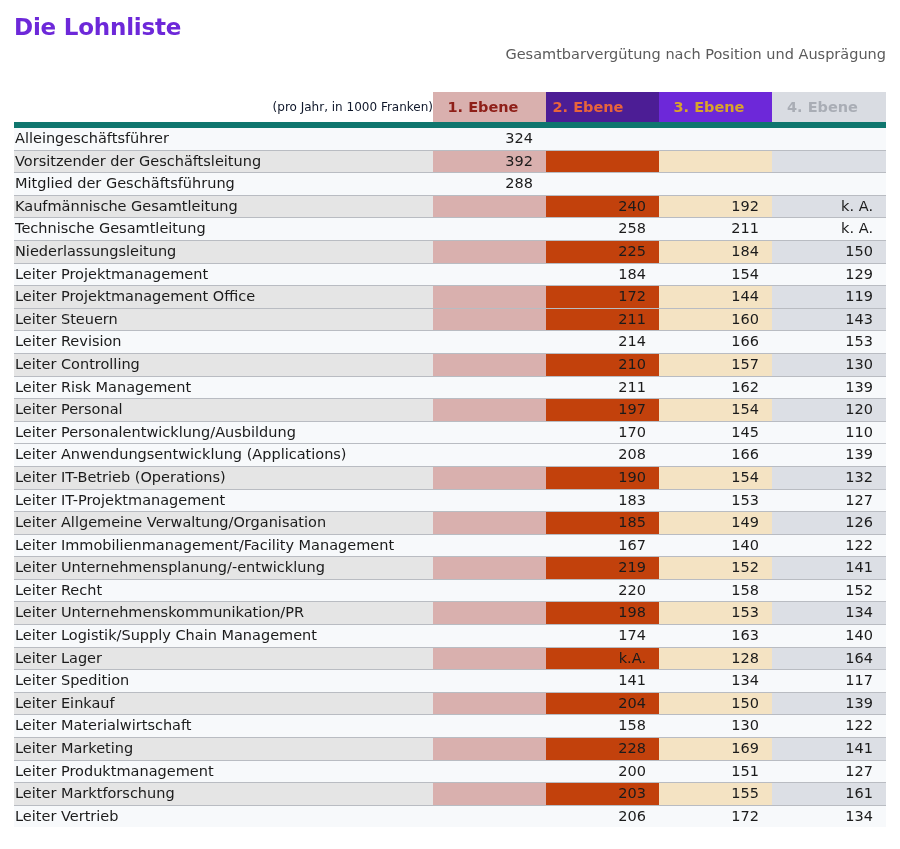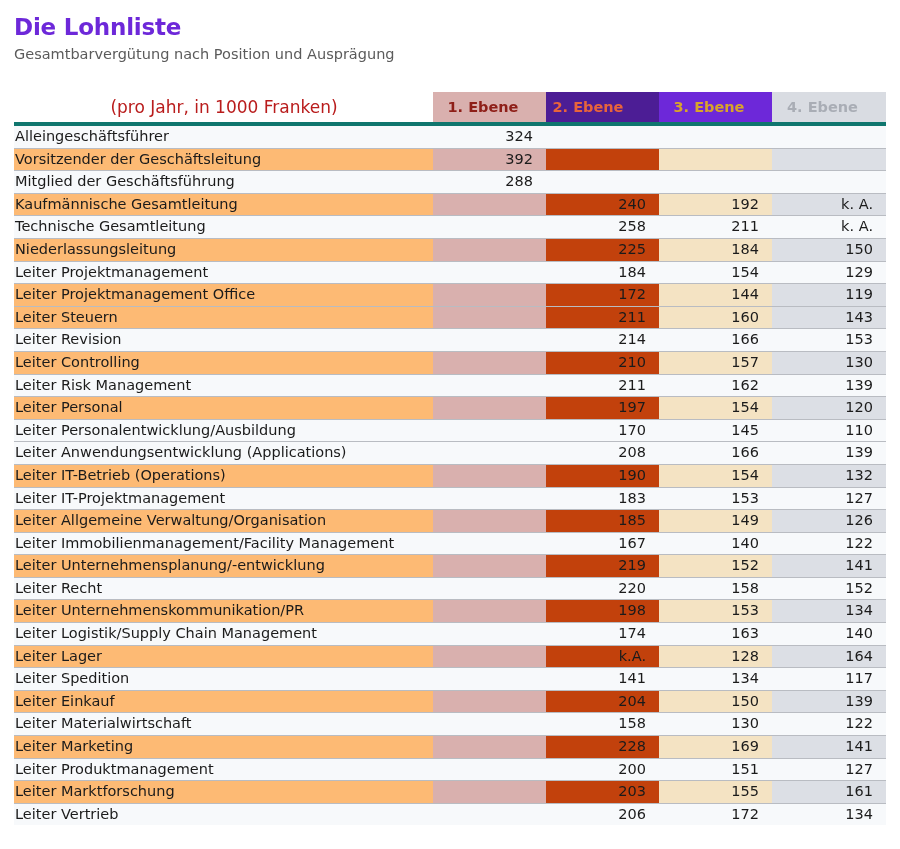--- a/index.html
+++ b/index.html
@@ -30,20 +30,21 @@
     padding-top: 13px;
     line-height: 28px;
   }
   .subtitle {
     font-size: 14.5px;
     font-weight: normal;
     color: #5b5b5b;
     margin: 0;
     padding-top: 3px;
     line-height: 20px;
+    text-align: right;
   }
 
   table.lohn {
     border-collapse: collapse;
     width: 872px;
     margin-top: 28px;
     table-layout: fixed;
   }
   table.lohn col.c-label { width: 419px; }
   table.lohn col.c-e1    { width: 113px; }
@@ -57,58 +58,58 @@
     height: 30px;
     vertical-align: bottom;
     font-size: 14.5px;
     font-weight: bold;
     text-align: center;
     line-height: 30px;
     white-space: nowrap;
   }
   th.unit {
     font-weight: normal;
-    text-align: center;
-    font-size: 17px;
-    color: #b91c1c;
+    text-align: right;
+    font-size: 12px;
+    color: #0f172a;
     padding-left: 1px;
     background: #ffffff;
   }
   th.h1 { background: #d9b0ae; color: #8e1f18; padding-right: 13px; }
   th.h2 { background: #4c1d95; color: #e8643b; padding-right: 29px; }
   th.h3 { background: #6d28d9; color: #d8a42b; padding-right: 13px; }
   th.h4 { background: #d9dce2; color: #a9adb5; padding-right: 13px; }
 
   tbody td {
     padding: 0;
     margin: 0;
     height: 21.6px;
     font-size: 14.5px;
     line-height: 21.6px;
     border-top: 1px solid #b9bcc2;
     white-space: nowrap;
     overflow: hidden;
   }
-  tbody tr:first-child td { border-top: 4px solid #0f766e; }
+  tbody tr:first-child td { border-top: 6px solid #0f766e; }
 
   td.label {
     text-align: left;
     padding-left: 1px;
     color: #1b1b1b;
   }
   td.num {
     text-align: right;
     padding-right: 13px;
     color: #1b1b1b;
   }
 
   
   tr.plain td            { background: #f7f9fb; }
   
-  tr.tint td.label       { background: #fdba74; }
+  tr.tint td.label       { background: #e5e5e5; }
   tr.tint td.e1          { background: #d9b0ae; }
   tr.tint td.e2          { background: #c2410c; }
   tr.tint td.e3          { background: #f4e3c3; }
   tr.tint td.e4          { background: #dcdfe5; }
   tr.plain td.e1,
   tr.plain td.e2,
   tr.plain td.e3,
   tr.plain td.e4         { background: #f7f9fb; }
 </style>
 </head>

